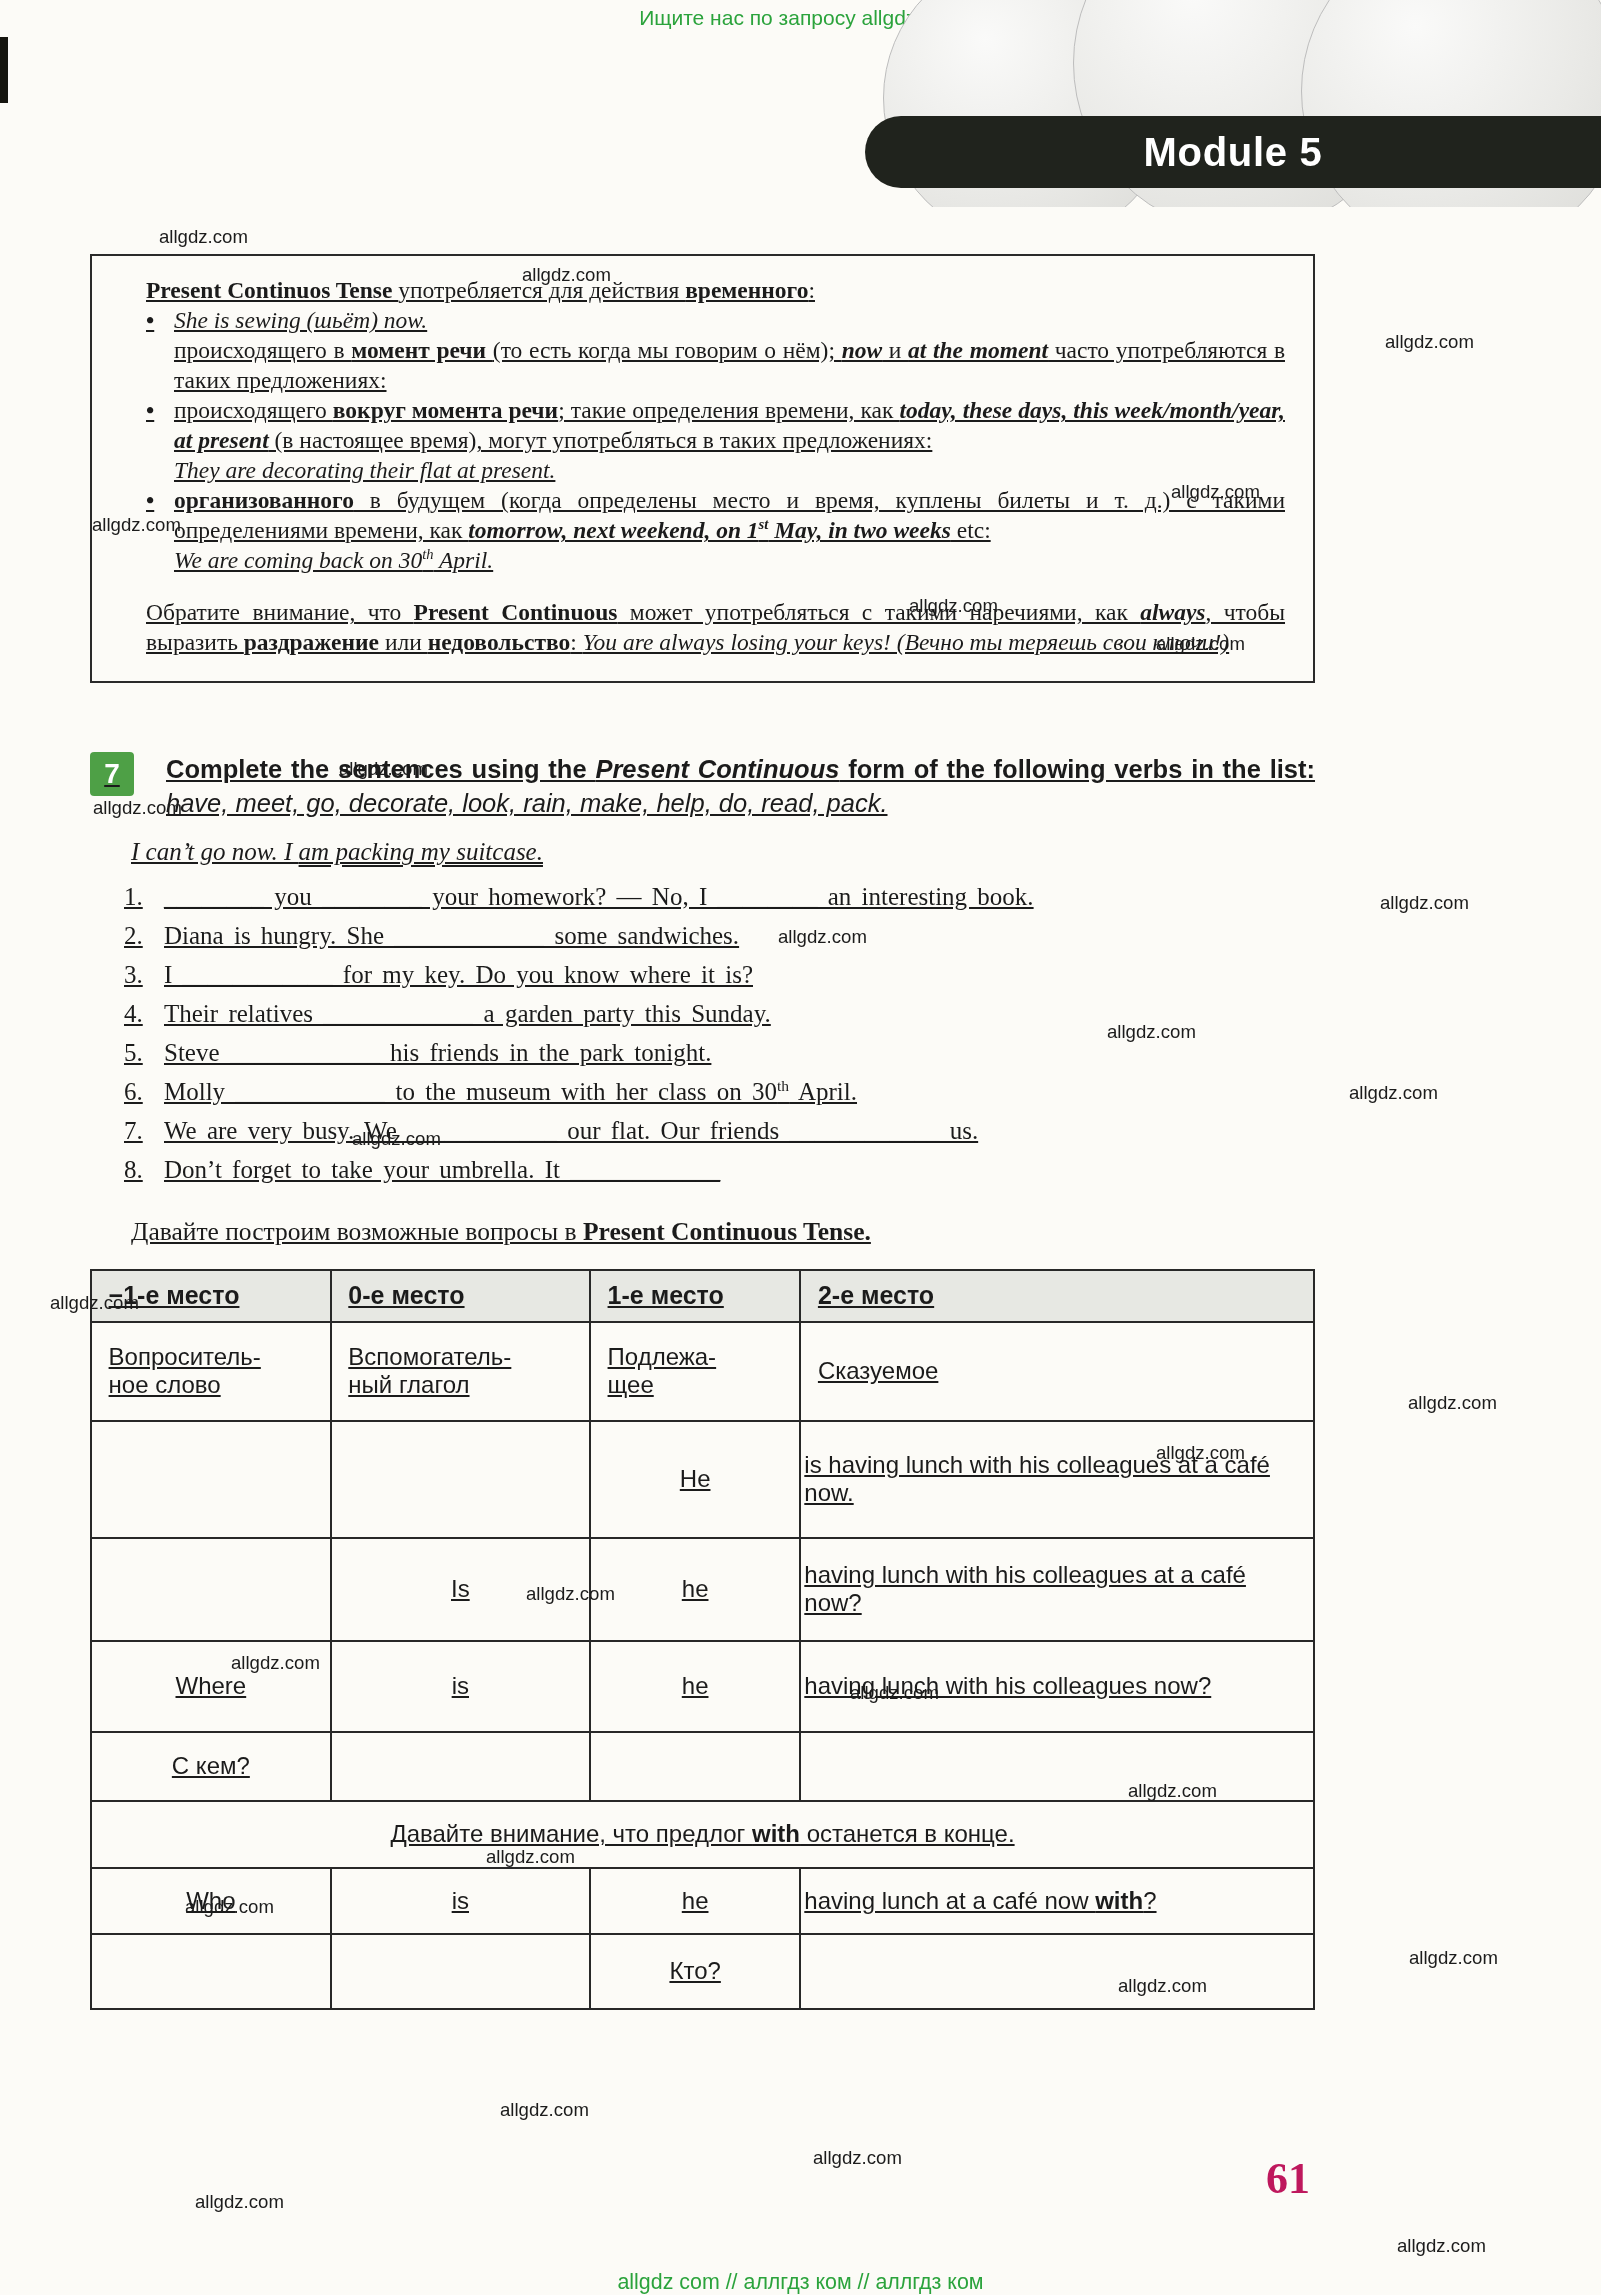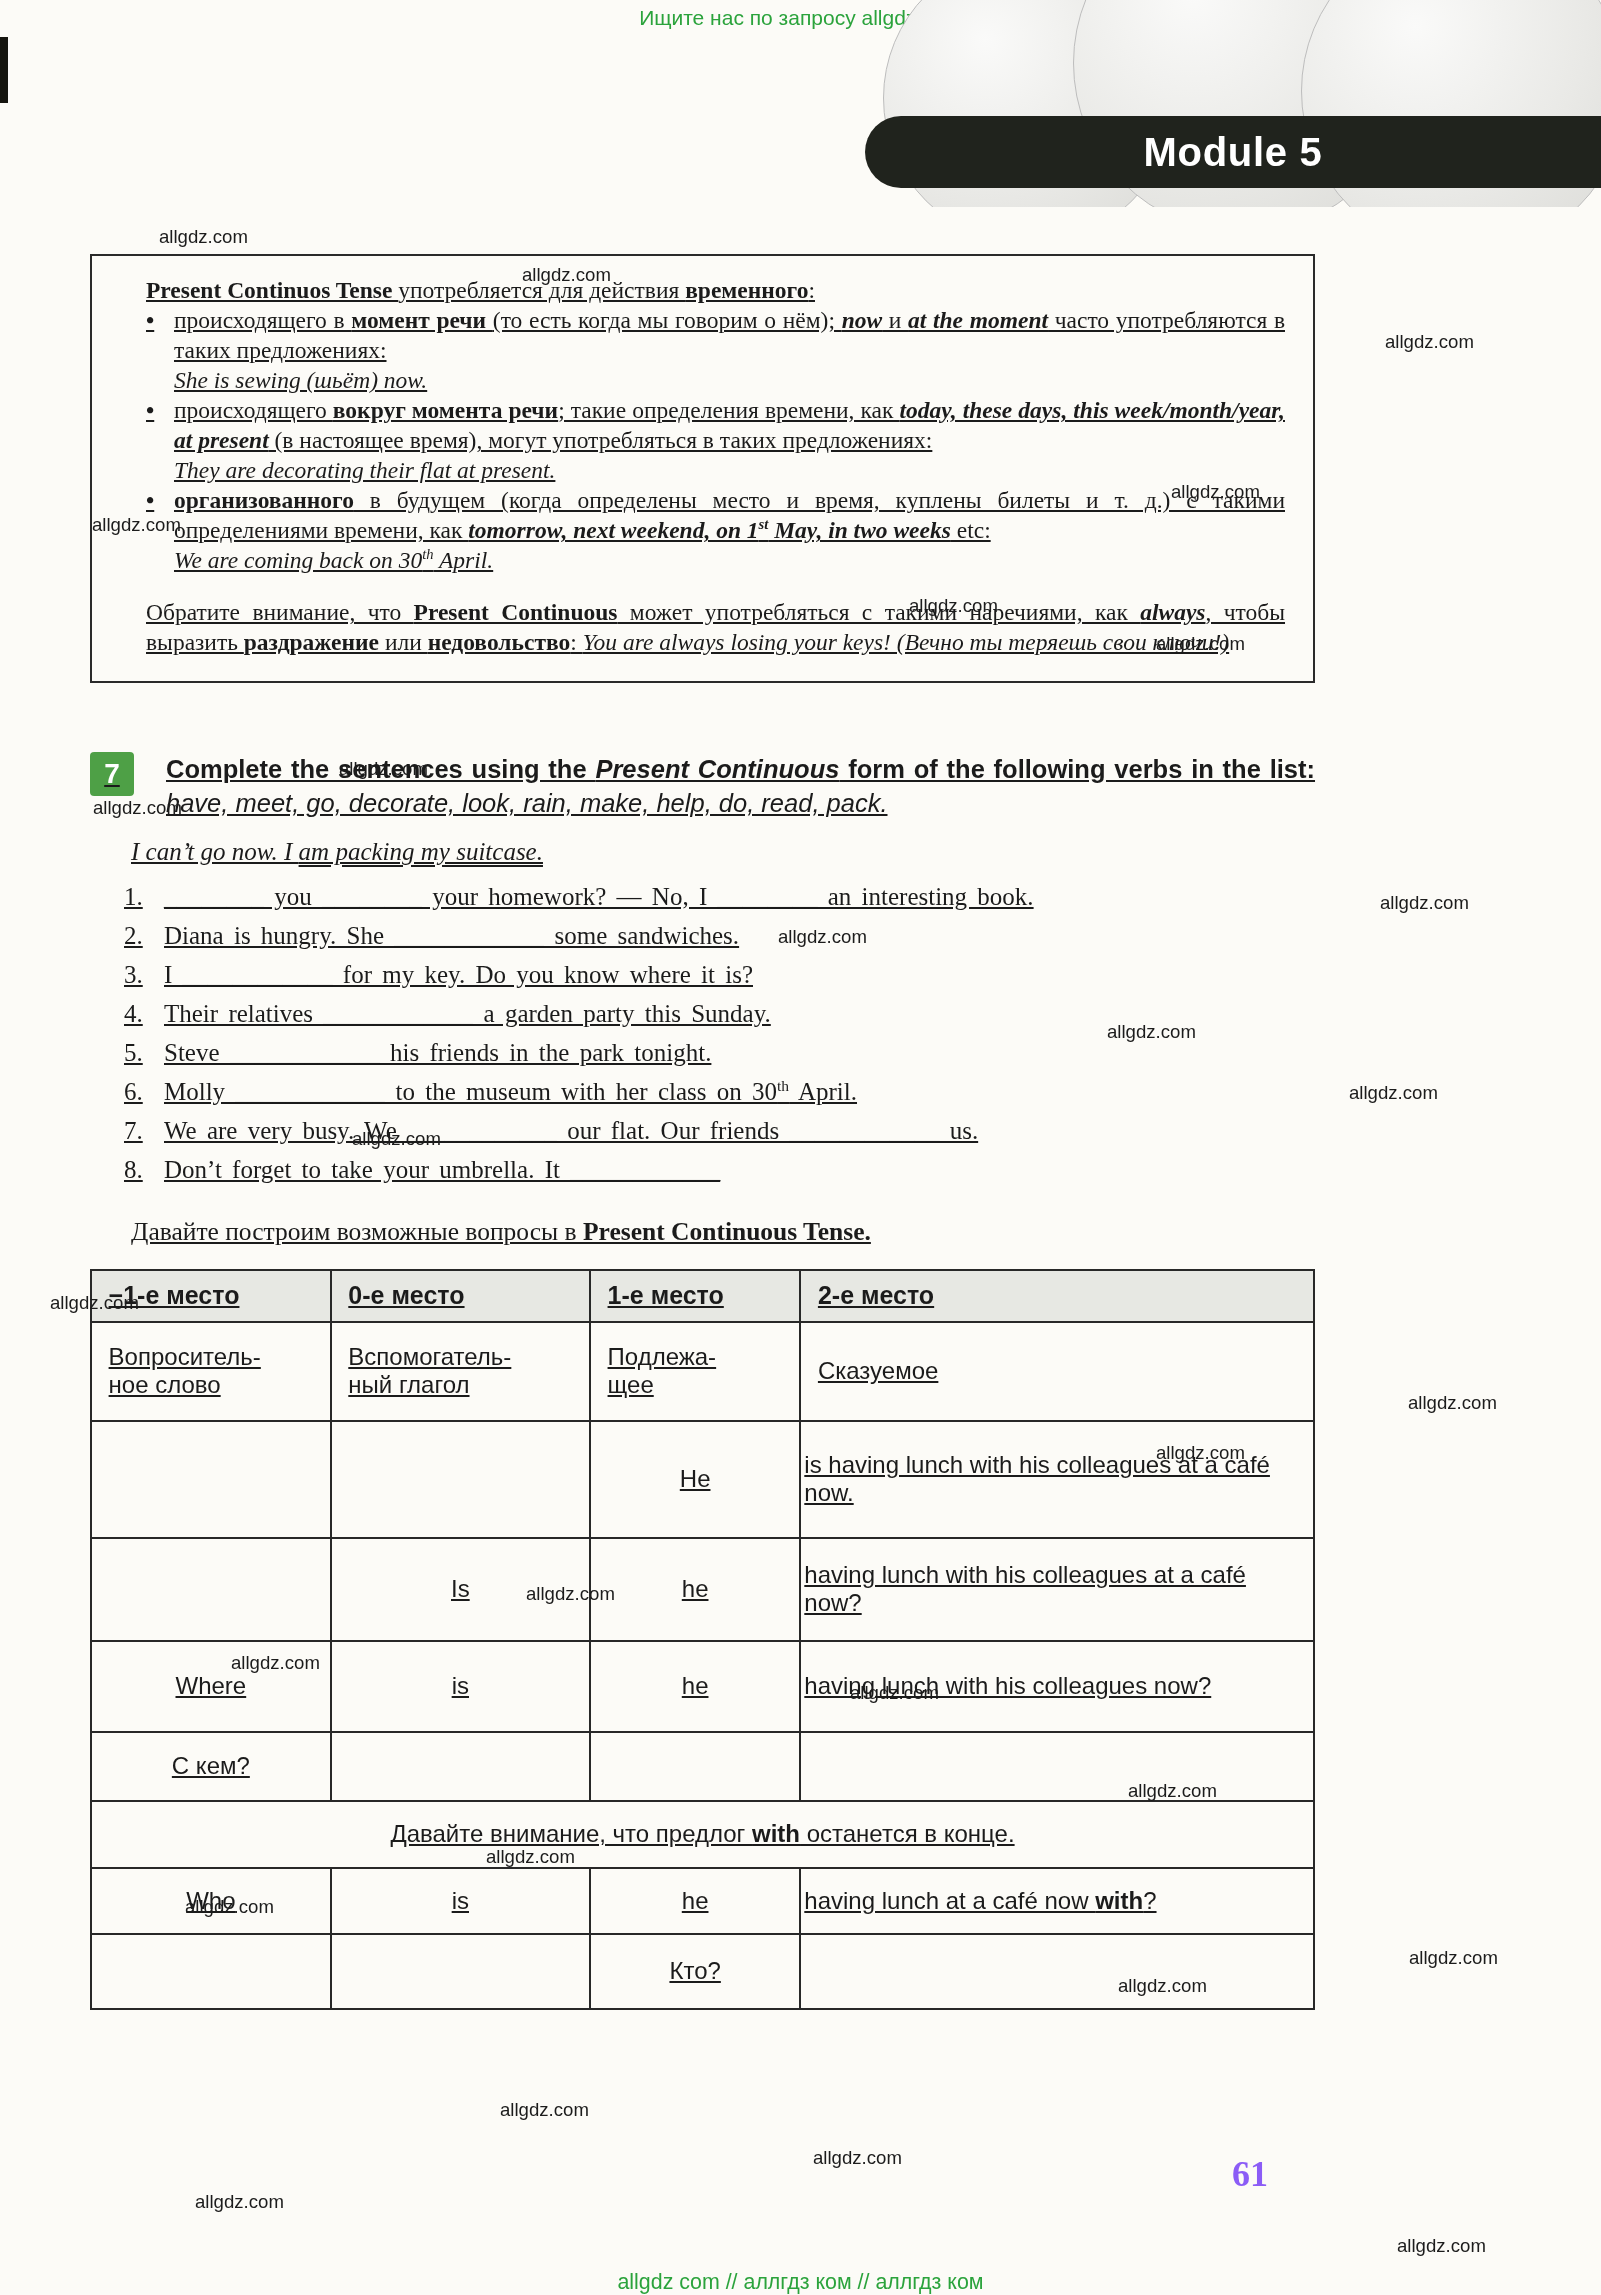--- a/index.html
+++ b/index.html
@@ -55,22 +55,22 @@
   
   .qtable{width:100%;border-collapse:collapse;margin-top:22px;
         font-family:"Liberation Sans",sans-serif;font-size:24px;table-layout:fixed;}
   .qtable td,.qtable th{border:2.1px solid #282828;padding:5.5px 12.4px;vertical-align:middle;}
   .qtable .hdr th{background:#e7e8e3;font-size:25px;text-align:left;padding-left:16.6px;font-weight:bold;height:39px;}
   .qtable .sub td{white-space:pre-line;text-align:left;padding-left:16.6px;height:86px;font-weight:normal;}
   .qtable .body-c{text-align:center;}
   .qtable .body-l{text-align:left;padding-left:3px;margin-top:6px;}
   .qtable .note-row td{text-align:center;height:54px;font-size:24px;}
   
-  .page-number{position:absolute;left:1232px;top:2153px;font-size:36px;font-weight:bold;
-        font-family:"Liberation Serif",serif;color:#8b5cf6;}
+  .page-number{position:absolute;left:1266px;top:2153px;font-size:44px;font-weight:bold;
+        font-family:"Liberation Serif",serif;color:#be185d;}
   
   .wm-layer{position:absolute;left:0;top:0;width:100%;height:100%;z-index:5;pointer-events:none;}
   .wm{position:absolute;font-family:"Liberation Sans",sans-serif;font-size:18.6px;color:#1c1c1c;}
 </style>
 </head>
 <body>
 
 <div class="page">
 
   <div class="green-note green-top">Ищите нас по запросу allgdz.com</div>
@@ -86,22 +86,22 @@
   </div>
 
   <div class="content">
 
     <div class="gbox">
       <p><span class="seg-b">Present Continuos Tense </span><span>употребляется для действия </span><span class="seg-b">временного</span><span>:</span></p>
 
       <div class="bullet">
         <span class="dot">•</span>
         <div class="btxt">
+          <p><span class="seg-i">She is sewing (шьёт) now.</span></p>
           <p><span>происходящего в </span><span class="seg-b">момент речи </span><span>(то есть когда мы говорим о нём); </span><span class="seg-bi">now</span><span> и </span><span class="seg-bi">at the moment</span><span> часто употребляются в таких предложениях:</span></p>
-          <p><span class="seg-i">She is sewing (шьёт) now.</span></p>
         </div>
       </div>
 
       <div class="bullet">
         <span class="dot">•</span>
         <div class="btxt">
           <p><span>происходящего </span><span class="seg-b">вокруг момента речи</span><span>; такие определения времени, как </span><span class="seg-bi">today, these days, this week/month/year, at present</span><span> (в настоящее время), могут употребляться в таких предложениях:</span></p>
           <p><span class="seg-i">They are decorating their flat at present.</span></p>
         </div>
       </div>

